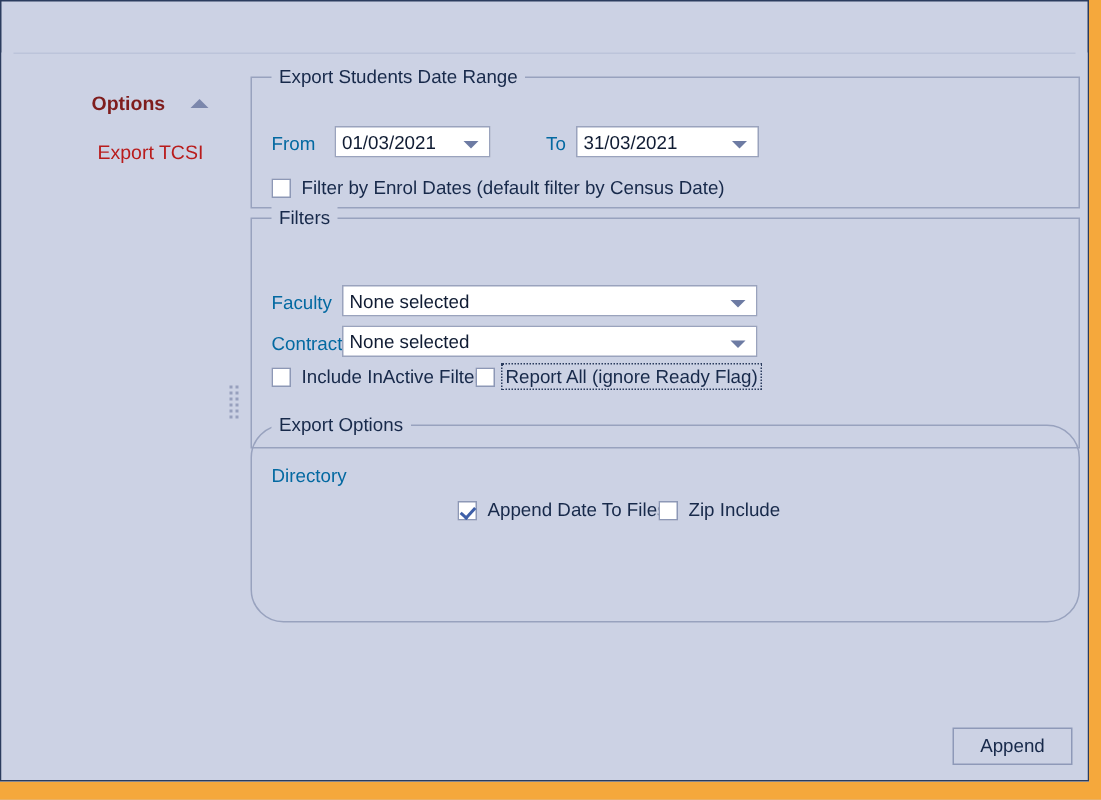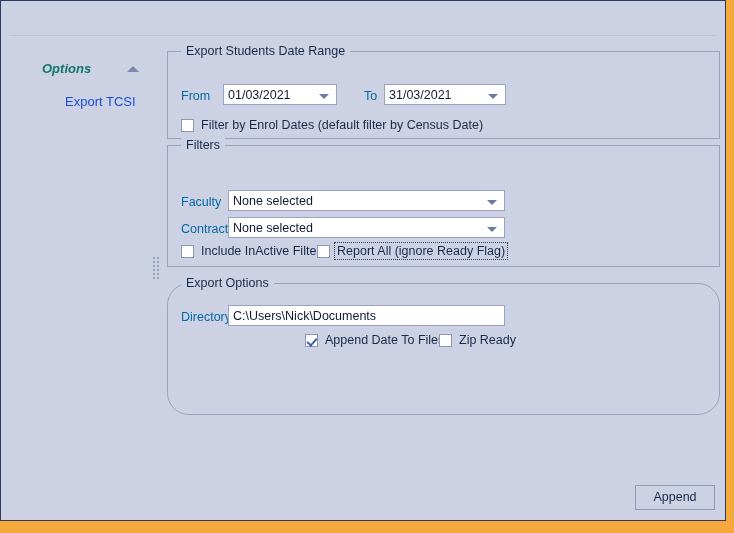--- a/index.html
+++ b/index.html
@@ -99,40 +99,39 @@
 
   
   .sidepane {
     position: absolute;
     left: 8px; top: 2px;
     width: 144px;
     bottom: 30px;
   }
   .options-header {
     position: absolute;
-    left: 33px; top: 24px;
+    left: 52px; top: 24px;
     font-weight: bold;
     font-size: 13px;
-    color: #0f766e;
-    font-style: italic;
+    color: #7f1d1d;
   }
   .options-collapse {
     position: absolute;
     left: 118px; top: 29px;
     width: 0; height: 0;
     border-left: 6px solid transparent;
     border-right: 6px solid transparent;
     border-bottom: 6px solid #7b87ac;
     cursor: pointer;
   }
   .options-item {
     position: absolute;
     left: 56px; top: 57px;
     font-size: 13px;
-    color: #1d4ed8;
+    color: #b91c1c;
     cursor: pointer;
   }
 
   
   .splitter {
     position: absolute;
     left: 152px; top: 222px;
     width: 6px; height: 26px;
     cursor: col-resize;
   }
@@ -172,21 +171,21 @@
   
   .group::before {
     content: "";
     position: absolute;
     left: 9px; top: -1px;
     height: 1px;
     background: transparent;
   }
 
   #group-date   { left: 6px;  top: 14px;  width: 553px; height: 88px; padding-left: 47px; }
-  #group-filters{ left: 6px;  top: 108px; width: 553px; height: 122px; }
+  #group-filters{ left: 6px;  top: 108px; width: 553px; height: 154px; }
   #group-export { left: 6px;  top: 246px; width: 553px; height: 132px; border-radius: 22px; }
 
   
   .lbl {
     position: absolute;
     font-size: 12.5px;
     color: #0369a1;
     white-space: nowrap;
   }
 
@@ -320,21 +319,21 @@
       <i style="top:20px"></i>
         <i style="top:20px"></i>
     </div>
 
     <div class="content">
 
       <div class="group" id="group-date">
         <span class="legend">Export Students Date Range</span>
 
         <span class="lbl" style="left:13px; top:37px;">From</span>
-        <div class="combo" style="left:55px; top:32px; width:114px;">
+        <div class="combo" style="left:55px; top:32px; width:104px;">
           <span class="val">01/03/2021</span>
           <span class="arrow"></span>
         </div>
 
         <span class="lbl" style="left:196px; top:37px;">To</span>
         <div class="combo" style="left:216px; top:32px; width:122px;">
           <span class="val">31/03/2021</span>
           <span class="arrow"></span>
         </div>
 
@@ -367,32 +366,29 @@
         <div class="cb focused" style="left:149px; top:98px;">
           <span class="box"></span>
           <span class="cbtext">Report All (ignore Ready Flag)</span>
         </div>
       </div>
 
       <div class="group" id="group-export">
         <span class="legend">Export Options</span>
 
         <span class="lbl" style="left:13px; top:26px;">Directory</span>
-        <div class="textbox" style="left:60px; top:21px; width:277px;">
-          <span class="val">C:\Users\Nick\Documents</span>
-        </div>
 
         <div class="cb" style="left:137px; top:49px;">
           <span class="box checked"></span>
           <span class="cbtext">Append Date To Files</span>
         </div>
 
         <div class="cb" style="left:271px; top:49px;">
           <span class="box"></span>
-          <span class="cbtext">Zip Ready</span>
+          <span class="cbtext">Zip Include</span>
         </div>
       </div>
 
     </div>
 
     <div class="btn" id="close-button">Append</div>
   </div>
 </div>
 
 </body></html>

